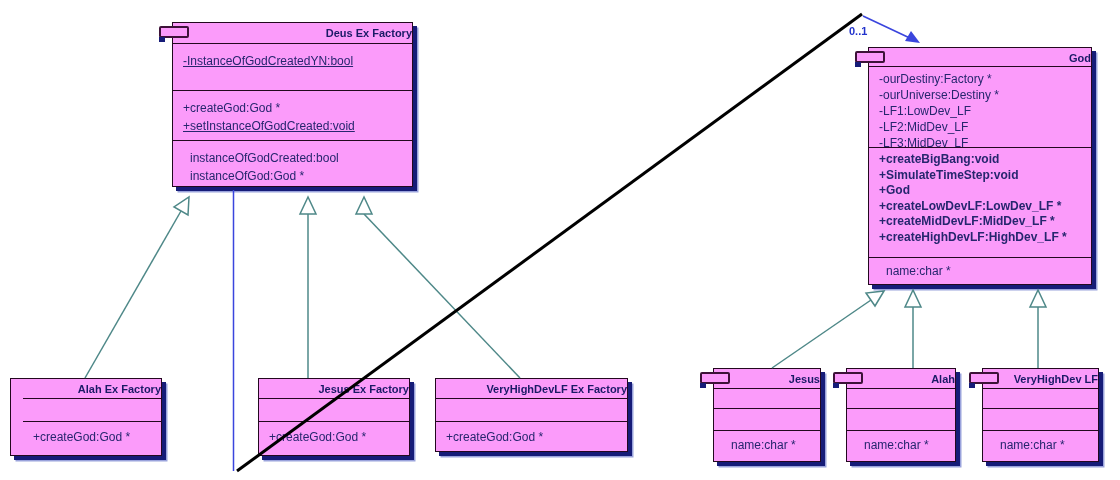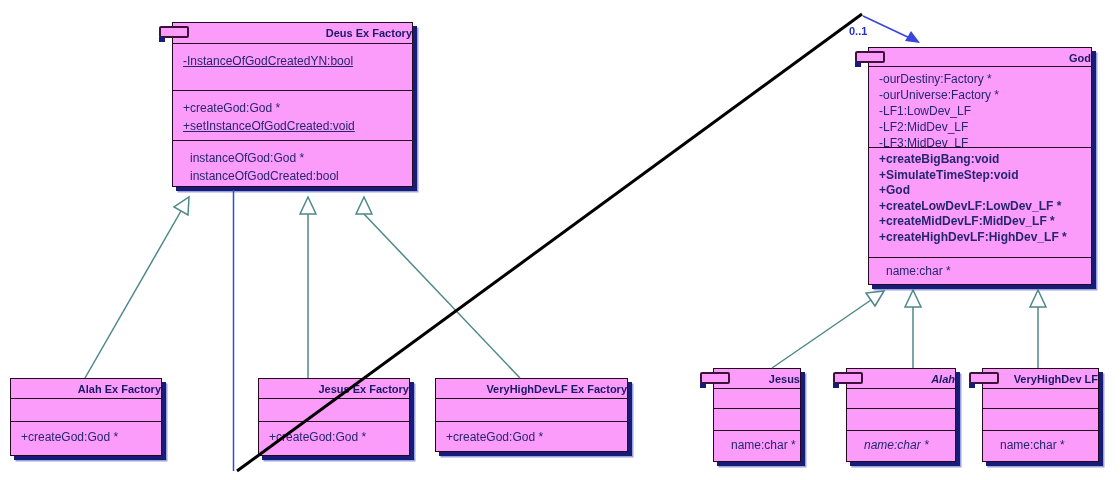--- a/index.html
+++ b/index.html
@@ -99,51 +99,51 @@
       </div>
     <div class="class-title" style="height:21px">Deus Ex Factory</div>
     <div class="compartment attrs" style="height:47px">
         <div class="member u">-InstanceOfGodCreatedYN:bool</div>
       </div>
     <div class="compartment ops" style="height:50px">
         <div class="member">+createGod:God *</div>
         <div class="member u">+setInstanceOfGodCreated:void</div>
       </div>
     <div class="compartment extras last">
+        <div class="member">instanceOfGodCreated:bool</div>
         <div class="member">instanceOfGod:God *</div>
-        <div class="member">instanceOfGodCreated:bool</div>
       </div>
   </div>
 
   <div class="uml-class god" style="left:868px; top:47px; width:224px; height:238px;">
     <div class="class-icon">
         <span class="icon-dot"></span>
       </div>
     <div class="class-title" style="height:19px">God</div>
     <div class="compartment attrs" style="height:81px">
         <div class="member">-ourDestiny:Factory *</div>
-        <div class="member">-ourUniverse:Factory *</div>
+        <div class="member">-ourUniverse:Destiny *</div>
         <div class="member">-LF1:LowDev_LF</div>
         <div class="member">-LF2:MidDev_LF</div>
         <div class="member">-LF3:MidDev_LF</div>
       </div>
     <div class="compartment ops" style="height:110px">
         <div class="member">+createBigBang:void</div>
         <div class="member">+SimulateTimeStep:void</div>
         <div class="member">+God</div>
         <div class="member">+createLowDevLF:LowDev_LF *</div>
         <div class="member">+createMidDevLF:MidDev_LF *</div>
         <div class="member">+createHighDevLF:HighDev_LF *</div>
       </div>
     <div class="compartment extras last">
         <div class="member">name:char *</div>
       </div>
   </div>
 
-  <div class="uml-class factory" style="left:10px; top:378px; width:152px; height:78px;">
+  <div class="uml-class factory" style="left:10px; top:378px; width:152px; height:78px;padding-left:12px;">
     <div class="class-title" style="height:20px">Alah Ex Factory</div>
     <div class="compartment attrs" style="height:23px"></div>
     <div class="compartment ops last">
         <div class="member">+createGod:God *</div>
       </div>
   </div>
 
   <div class="uml-class factory" style="left:258px; top:378px; width:152px; height:78px;">
     <div class="class-title" style="height:20px">Jesus Ex Factory</div>
     <div class="compartment attrs" style="height:23px"></div>
@@ -153,33 +153,33 @@
   </div>
 
   <div class="uml-class factory" style="left:435px; top:378px; width:193px; height:74px;">
     <div class="class-title" style="height:20px">VeryHighDevLF Ex Factory</div>
     <div class="compartment attrs" style="height:23px"></div>
     <div class="compartment ops last">
         <div class="member">+createGod:God *</div>
       </div>
   </div>
 
-  <div class="uml-class small" style="left:713px; top:368px; width:88px; height:94px;">
+  <div class="uml-class small" style="left:713px; top:368px; width:108px; height:94px;">
     <div class="class-icon">
         <span class="icon-dot"></span>
       </div>
     <div class="class-title" style="height:20px">Jesus</div>
     <div class="compartment attrs" style="height:20px"></div>
     <div class="compartment ops" style="height:22px"></div>
     <div class="compartment extras last">
         <div class="member">name:char *</div>
       </div>
   </div>
 
-  <div class="uml-class small" style="left:846px; top:368px; width:110px; height:94px;font-style:italic;">
+  <div class="uml-class small" style="left:846px; top:368px; width:110px; height:94px;">
     <div class="class-icon">
         <span class="icon-dot"></span>
       </div>
     <div class="class-title" style="height:20px">Alah</div>
     <div class="compartment attrs" style="height:20px"></div>
     <div class="compartment ops" style="height:22px"></div>
     <div class="compartment extras last">
         <div class="member">name:char *</div>
       </div>
   </div>

